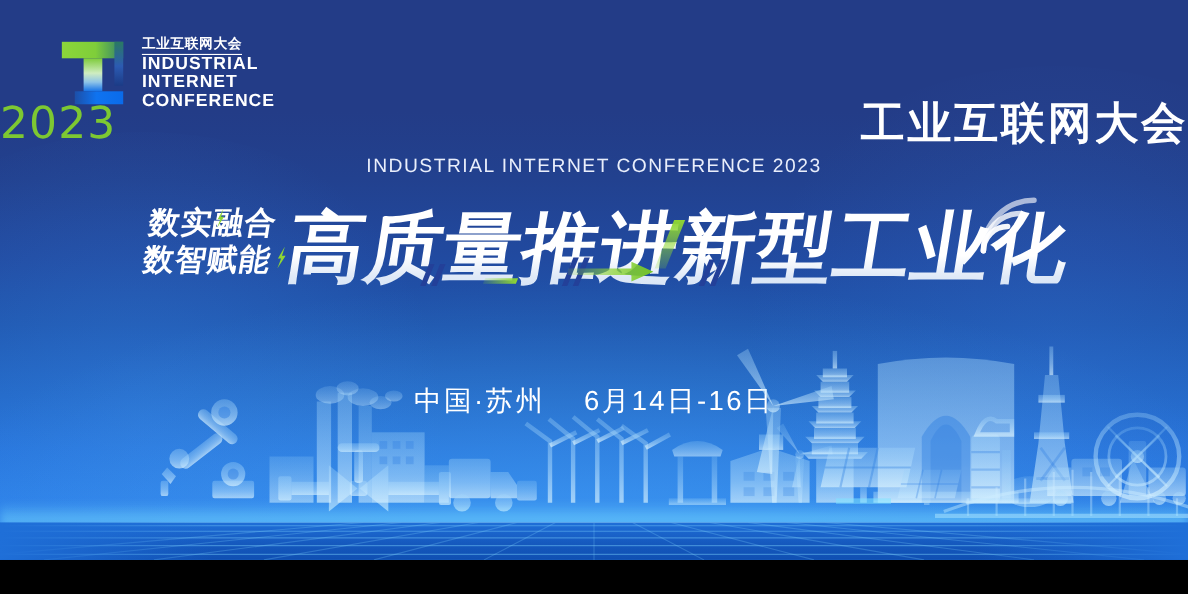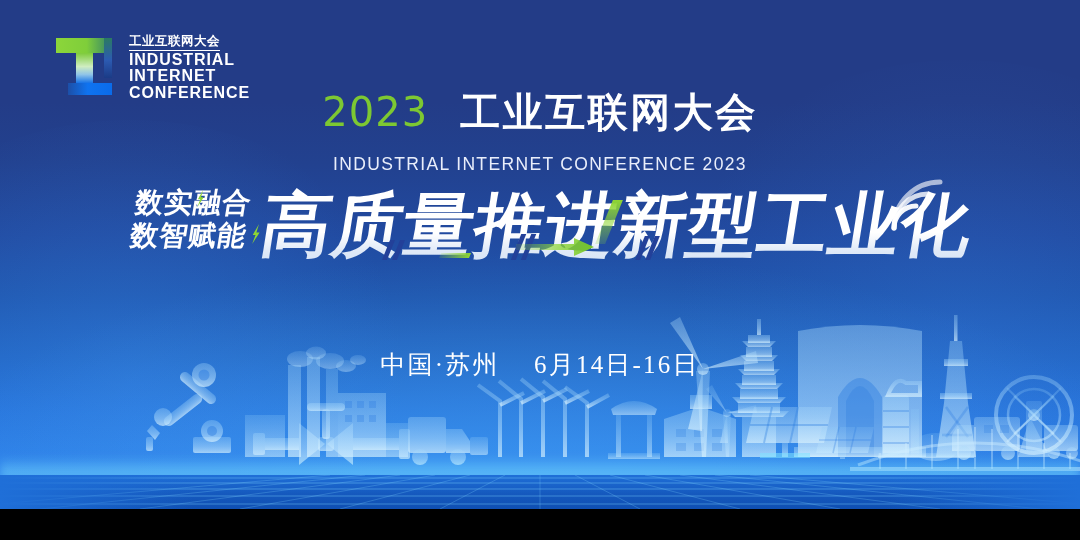--- a/index.html
+++ b/index.html
@@ -90,40 +90,40 @@
   
   #title-block {
     position: absolute;
     left: 0; right: 0;
     top: 92px;
     text-align: center;
   }
   #title-main {
     display: flex;
     align-items: baseline;
-    justify-content: center;
+    justify-content: space-between;
     gap: 32px;
     line-height: 1;
   }
   #title-year {
     font-size: 40px;
     font-weight: normal;
     color: #7DC832;
     letter-spacing: 1px;
     font-family: "DejaVu Sans", sans-serif;
   }
   #title-cn {
     font-size: 40px;
     font-weight: bold;
     color: #ffffff;
     letter-spacing: 2.5px;
     font-family: "DejaVu Sans", sans-serif;
   }
   #title-sub {
-    margin-top: 22px;
+    margin-top: 8px;
     font-size: 17.5px;
     color: #e9eefb;
     letter-spacing: 1.35px;
     font-weight: normal;
   }
 
   
   #headline {
     position: absolute;
     left: 0; right: 0;
@@ -209,21 +209,21 @@
 
   
   #meta-line {
     position: absolute;
     left: 0; right: 0;
     top: 348px;
     text-align: center;
     color: #ffffff;
     font-size: 25px;
     letter-spacing: 2.2px;
-    font-family: Liberation Serif, serif;
+    font-family: Liberation Sans, sans-serif;
     white-space: nowrap;
   }
   #meta-place { margin-right: 26px; }
 
   
   #skyline {
     position: absolute;
     left: 0;
     bottom: 32px;
     width: 1080px;

